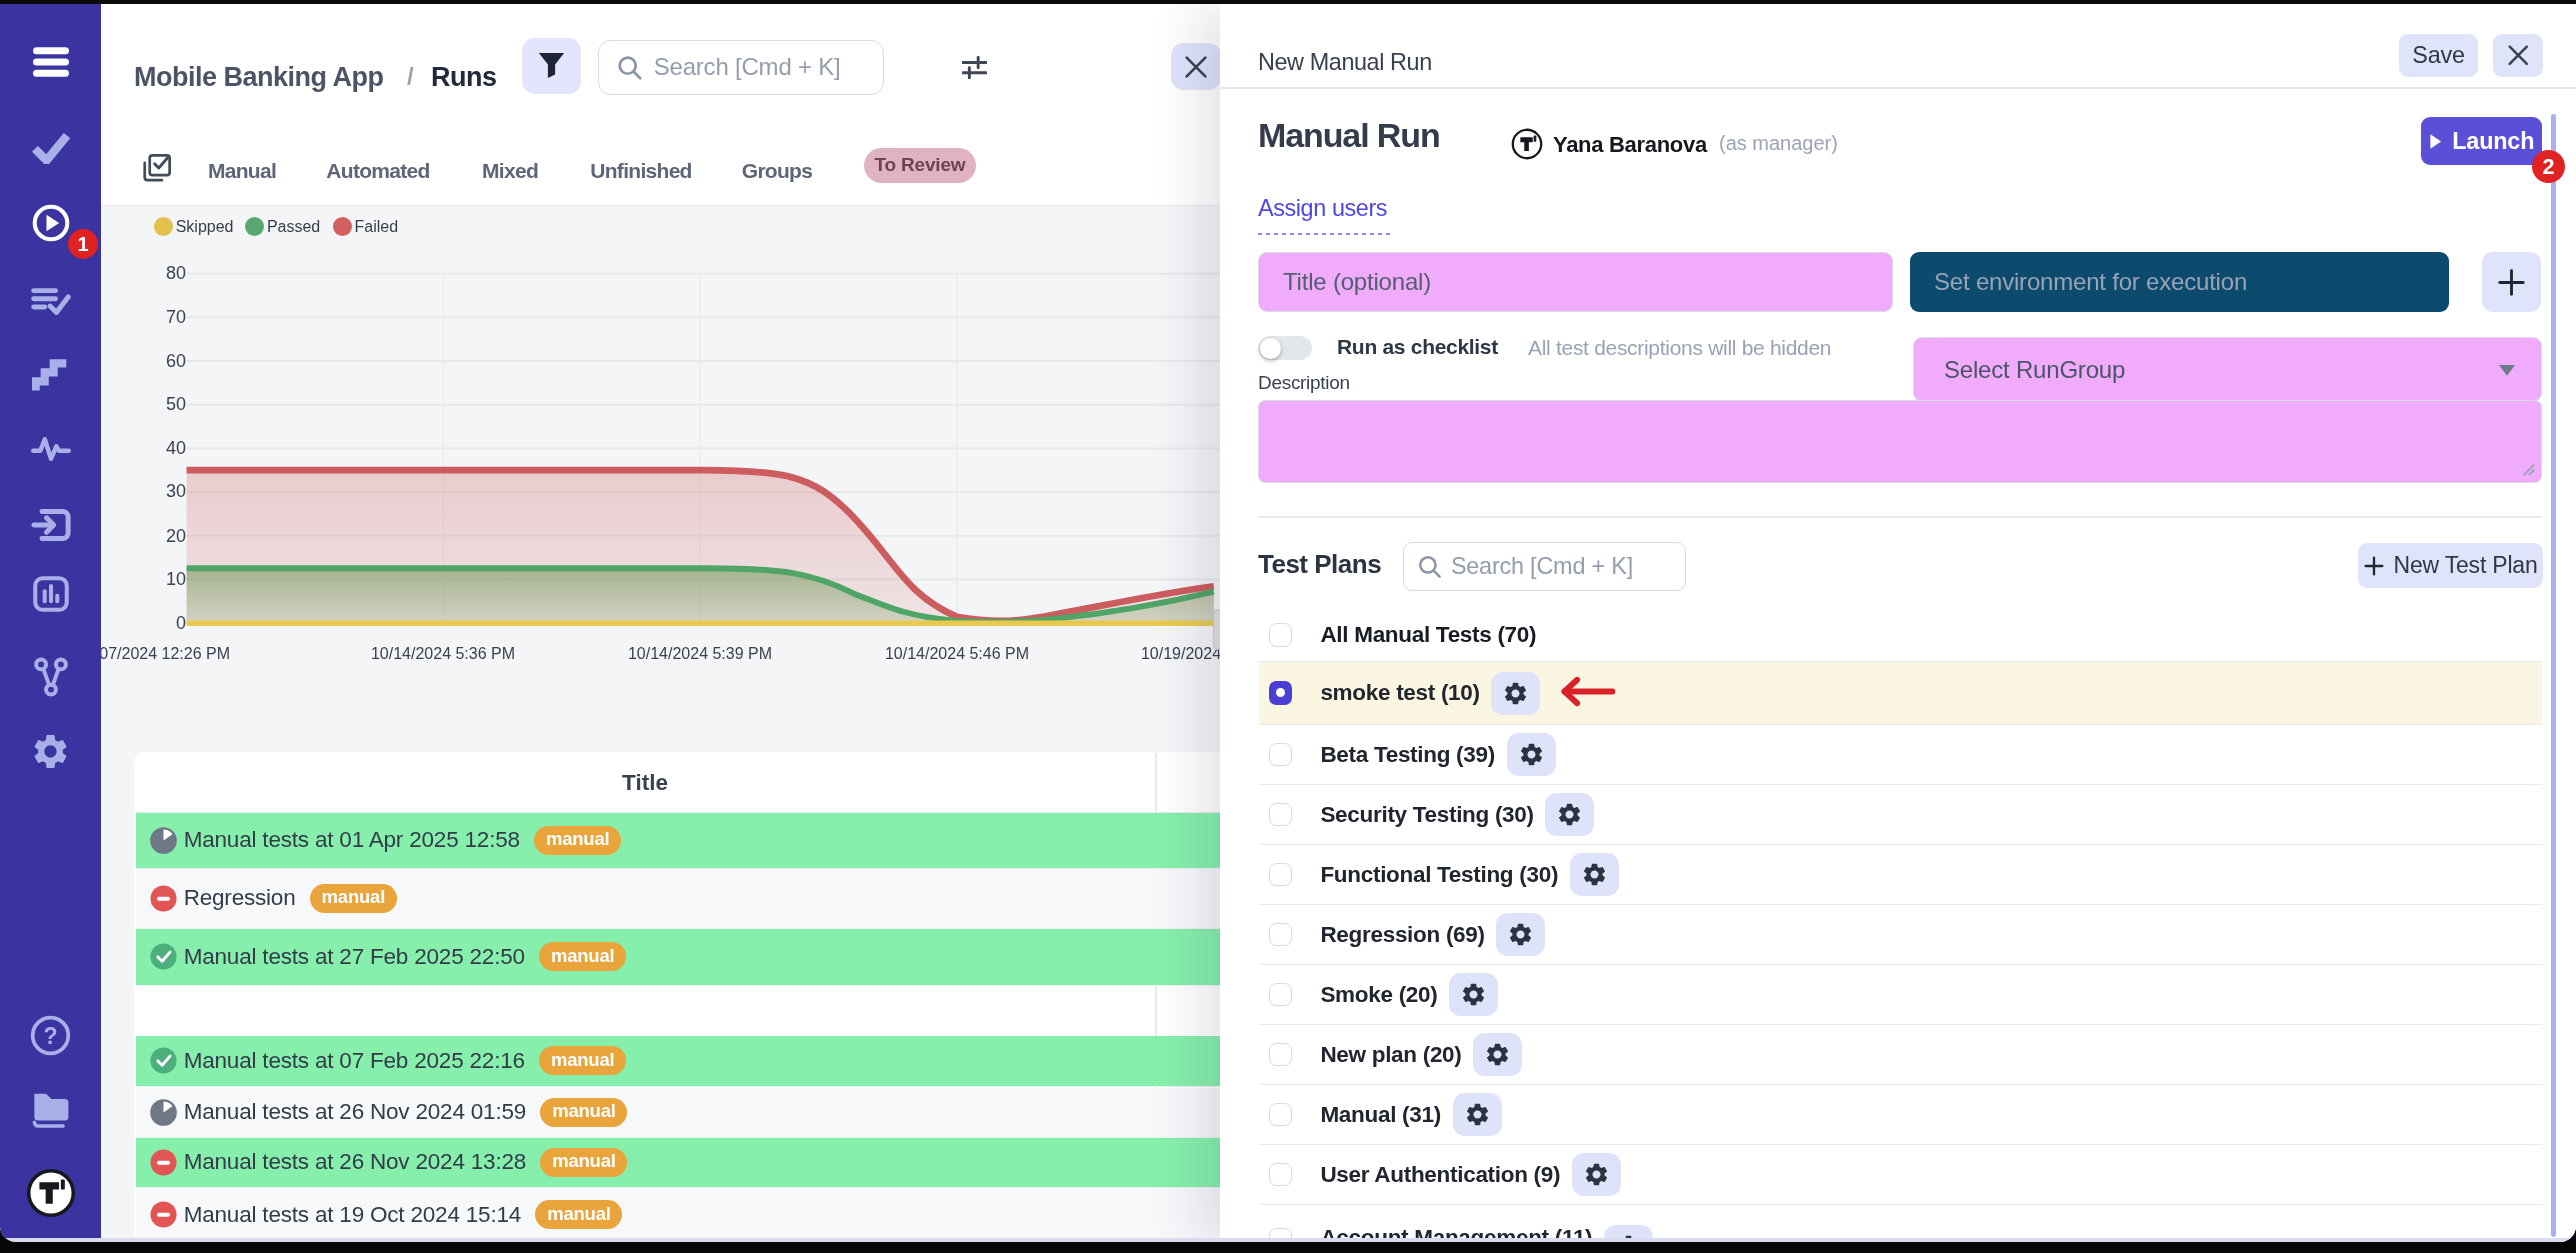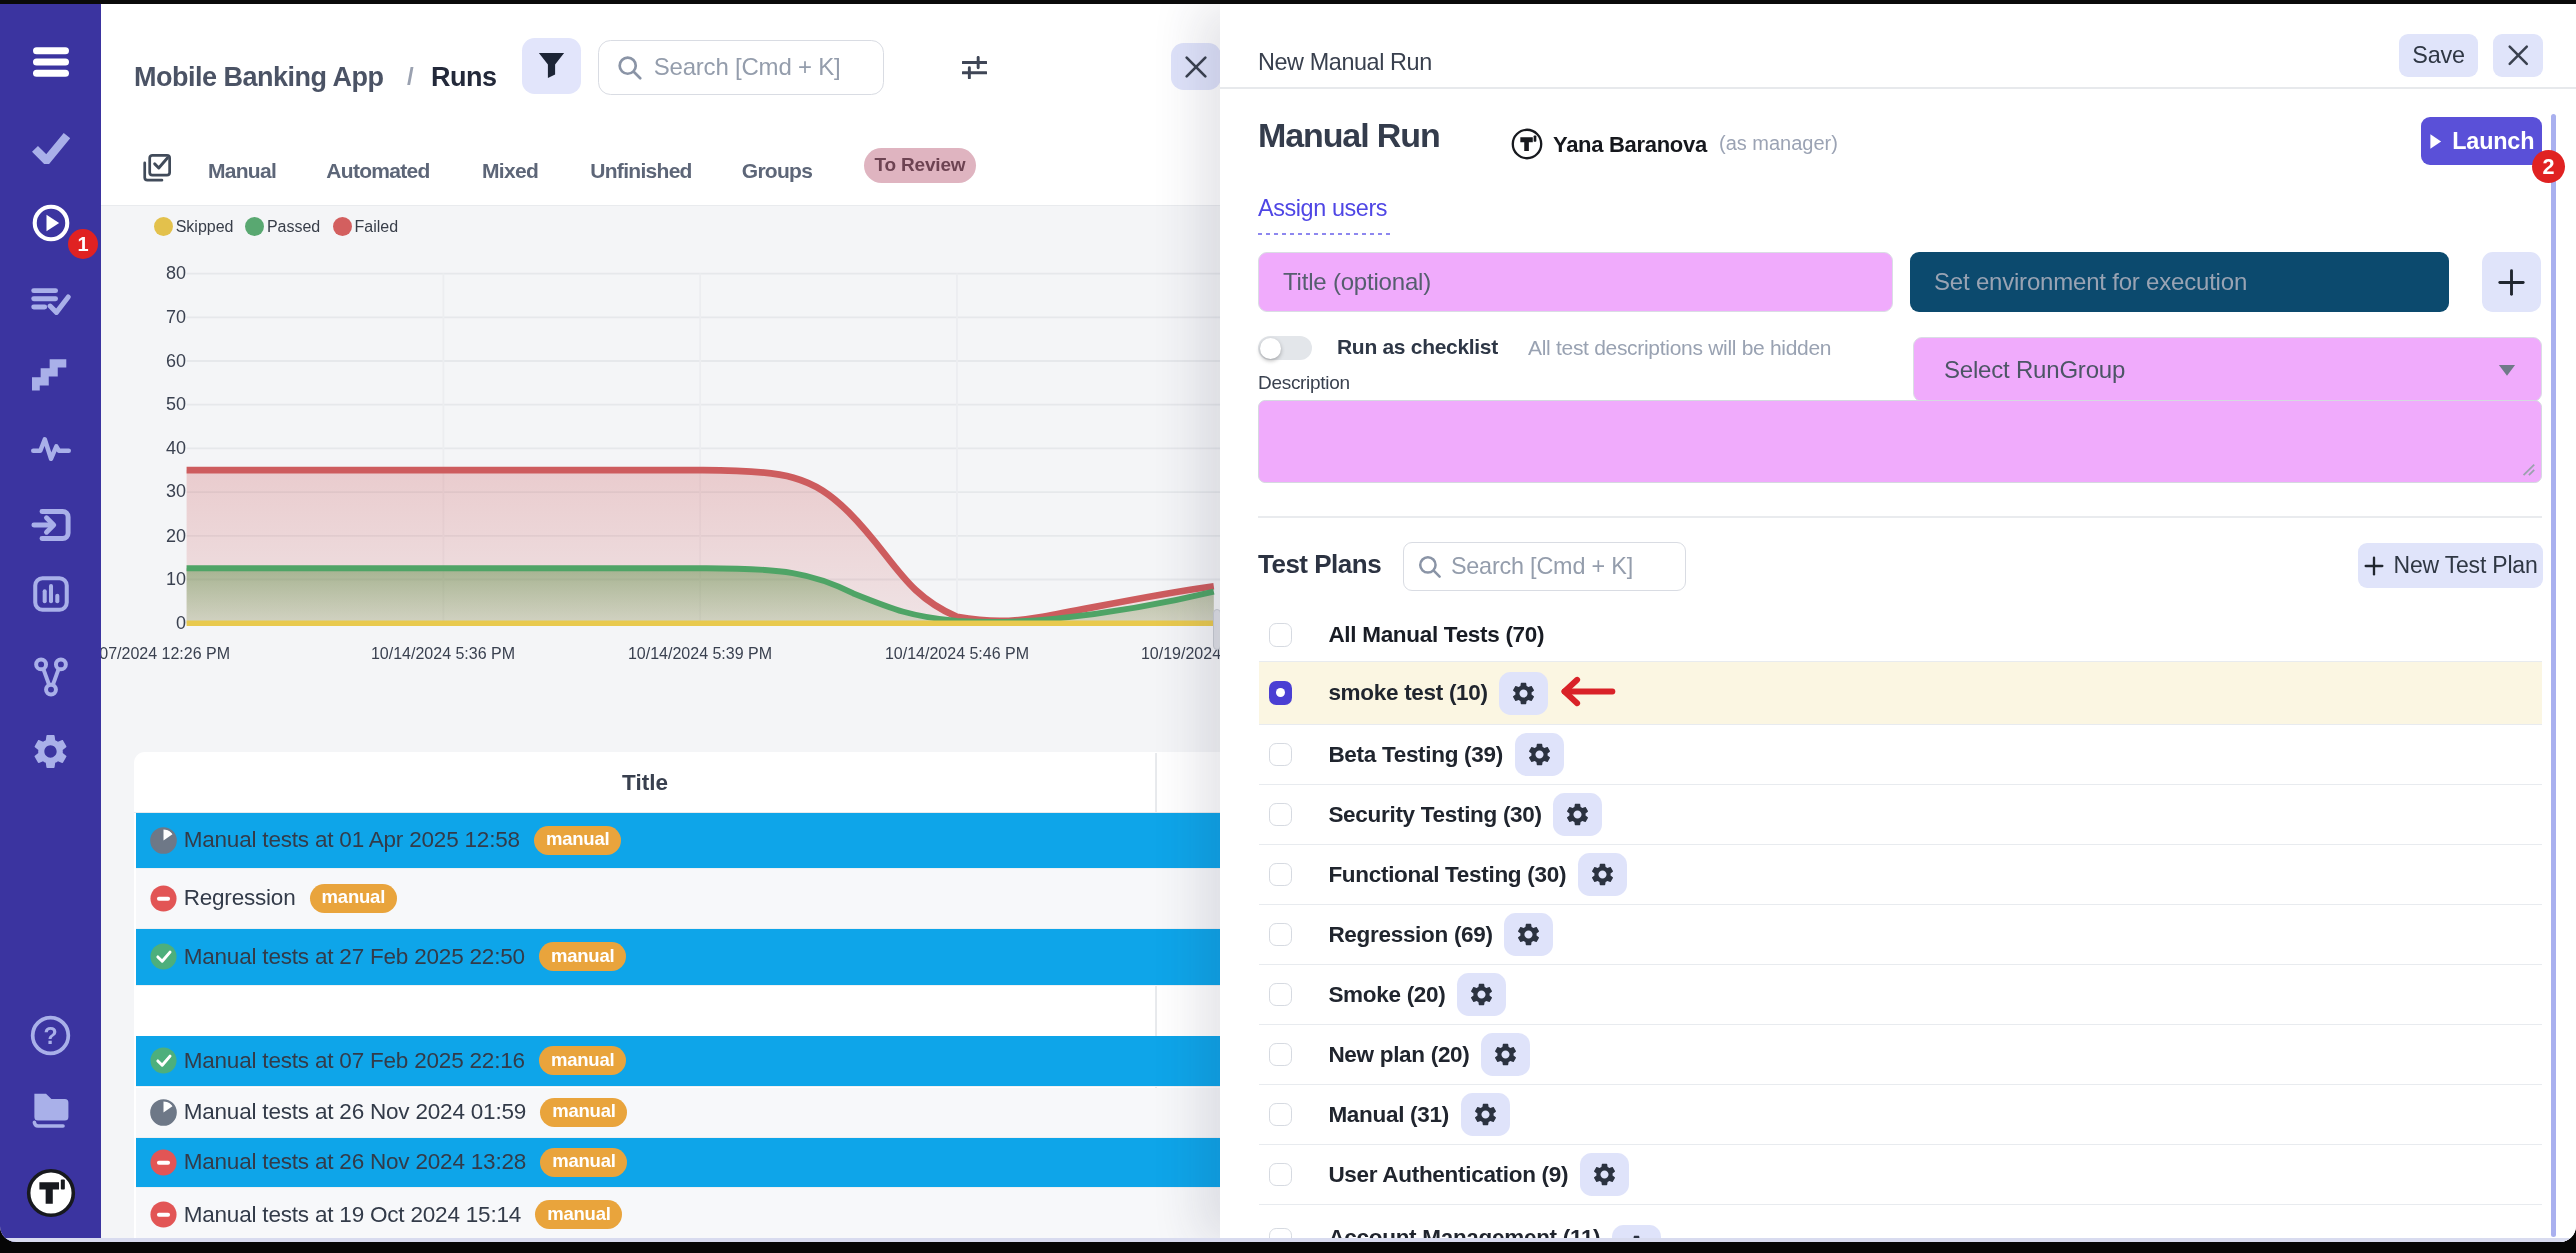--- a/index.html
+++ b/index.html
@@ -28,21 +28,21 @@
 .ylab { position:absolute; width:70px; left:15px; text-align:right; font-size:18px; color:#3a4150; }
 .xlab { position:absolute; top:641px; font-size:16px; color:#3a4150; white-space:nowrap; transform:translateX(-50%); }
 .legend { position:absolute; left:53px; top:213px; height:20px; display:flex; align-items:center; font-size:16px; color:#383e49; }
 .ldot { width:19px; height:19px; border-radius:50%; margin-right:2.7px; }
 
 
 .card { position:absolute; left:33px; top:748px; width:1086px; height:491px; background:#fff; border-radius:10.8px 0 0 0; }
 .thead { position:absolute; left:33px; top:748px; width:1086px; height:61px; border-bottom:1.8px solid #e8eaed; }
 .ttitle { position:absolute; left:499px; top:766px; width:90px; text-align:center; font-size:22.5px; font-weight:bold; color:#39404f; }
 .vline { position:absolute; left:1054px; top:749px; width:1.8px; height:489px; background:#e8eaed; }
-.trow { position:absolute; left:35px; width:1084px; display:flex; align-items:center; border-bottom:1.8px solid #eef0f2; background:#0ea5e9; }
+.trow { position:absolute; left:35px; width:1084px; display:flex; align-items:center; border-bottom:1.8px solid #eef0f2; background:#86efac; }
 .trow.alt { background:#f7f8fa; }
 .ticon { margin-left:13.5px; width:27px; height:27px; flex:none; }
 .ttext { margin-left:7.2px; font-size:22.5px; color:#333b49; letter-spacing:-0.2px; }
 .mbadge { margin-left:14.4px; background:#e9a43c; color:#fff; font-size:18.5px; font-weight:bold; border-radius:14.4px; padding:2.7px 11.7px 4.5px; letter-spacing:-0.2px; }
 
 
 .closex { position:absolute; left:1171px; top:43px; width:50px; height:47px; border-radius:12.6px; background:#dfe3fa; z-index:5; }
 .drawer { position:absolute; left:1220px; top:3.6px; width:1356px; height:1238px; background:#fff; box-shadow:-23.4px 0 45px rgba(40,40,70,0.12); z-index:6; }
 .dz { z-index:7; }
 .dhdr { position:absolute; left:1258px; top:49px; font-size:23.4px; color:#39404e; z-index:7; letter-spacing:-0.4px; }
@@ -61,21 +61,21 @@
 .lbl { position:absolute; z-index:7; white-space:nowrap; }
 .divider { position:absolute; left:1258px; top:516px; width:1284px; height:1.8px; background:#e9ebee; z-index:7; }
 .tsearch { position:absolute; left:1403px; top:542px; width:283px; height:49px; border:1.8px solid #d9dce3; border-radius:9px; background:#fff; display:flex; align-items:center; padding-left:13.5px; font-size:23.4px; color:#949dac; z-index:7; letter-spacing:-0.2px; }
 .tsearch svg { margin-right:10px; }
 .plans { position:absolute; left:1259px; top:609px; width:1283px; z-index:7; }
 .prow { position:relative; display:flex; align-items:center; border-bottom:1.8px solid #e8ebef; height:60px; }
 .prow.sel { background:#fbf6e2; }
 .cb { margin-left:10px; width:23.4px; height:23.4px; border:1.8px solid #d6dae1; border-radius:7.2px; background:#fff; flex:none; }
 .cb.on { background:#4a3fd3; border:none; position:relative; }
 .cb.on:after { content:""; position:absolute; left:7.2px; top:7.2px; width:9px; height:9px; border-radius:50%; background:#fff; }
-.pname { margin-left:36px; font-size:22.5px; font-weight:600; color:#20252e; letter-spacing:-0.3px; }
+.pname { margin-left:28px; font-size:22.5px; font-weight:600; color:#20252e; letter-spacing:-0.3px; }
 .gear { margin-left:11.7px; width:49px; height:43px; border-radius:11.7px; background:#dfe3fa; display:flex; align-items:center; justify-content:center; flex:none; }
 .dscroll { position:absolute; left:2551px; top:114px; width:4.5px; height:1123px; border-radius:2.7px; background:#a9b0ef; z-index:8; }
 .mscroll { position:absolute; left:1112px; top:605px; width:8px; height:41px; border-radius:4.5px; background:#dfe1e6; border:0.9px solid #c9ccd2; }
 
 
 .rbadge { position:absolute; border-radius:50%; background:#e02222; color:#fff; font-weight:bold; display:flex; align-items:center; justify-content:center; z-index:40; }
 </style>
 </head>
 <body>
 <div class="app">

